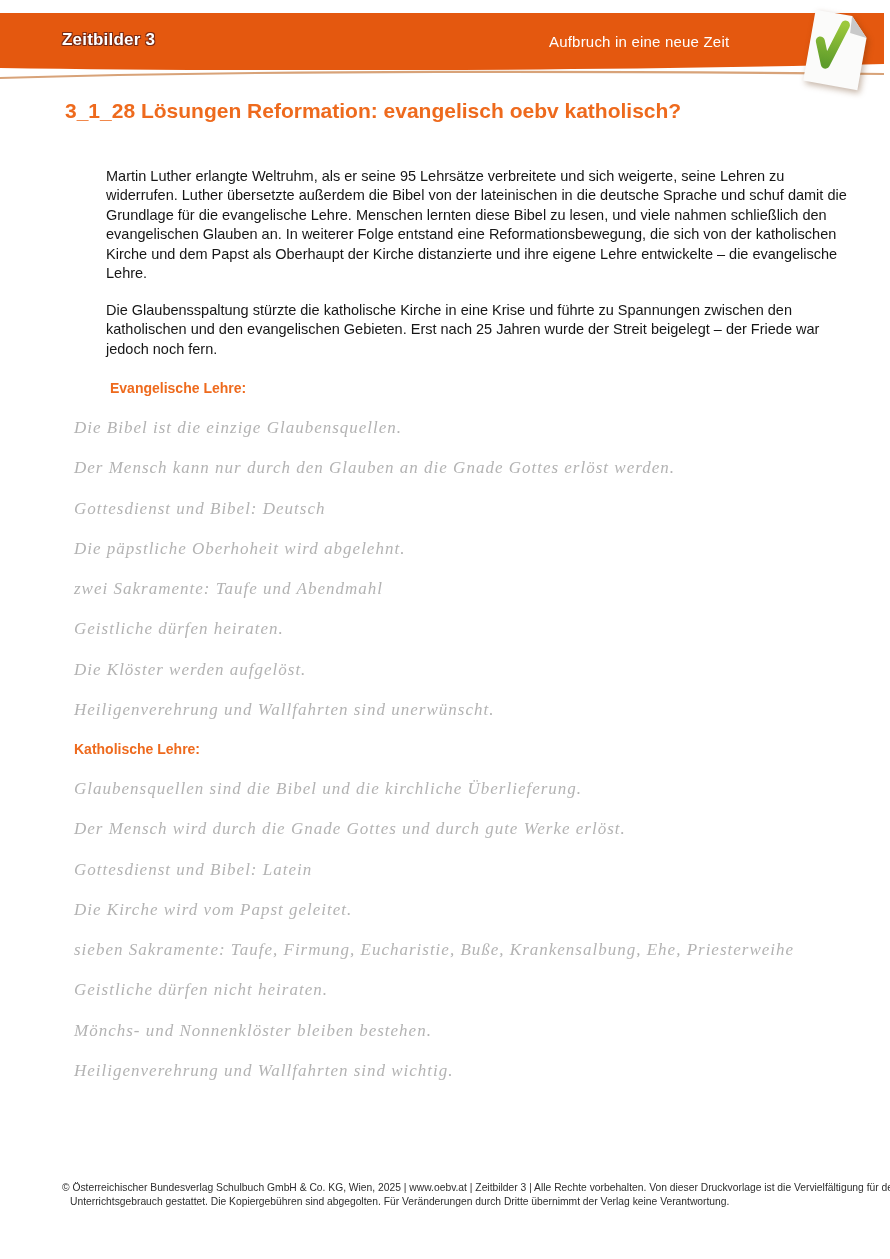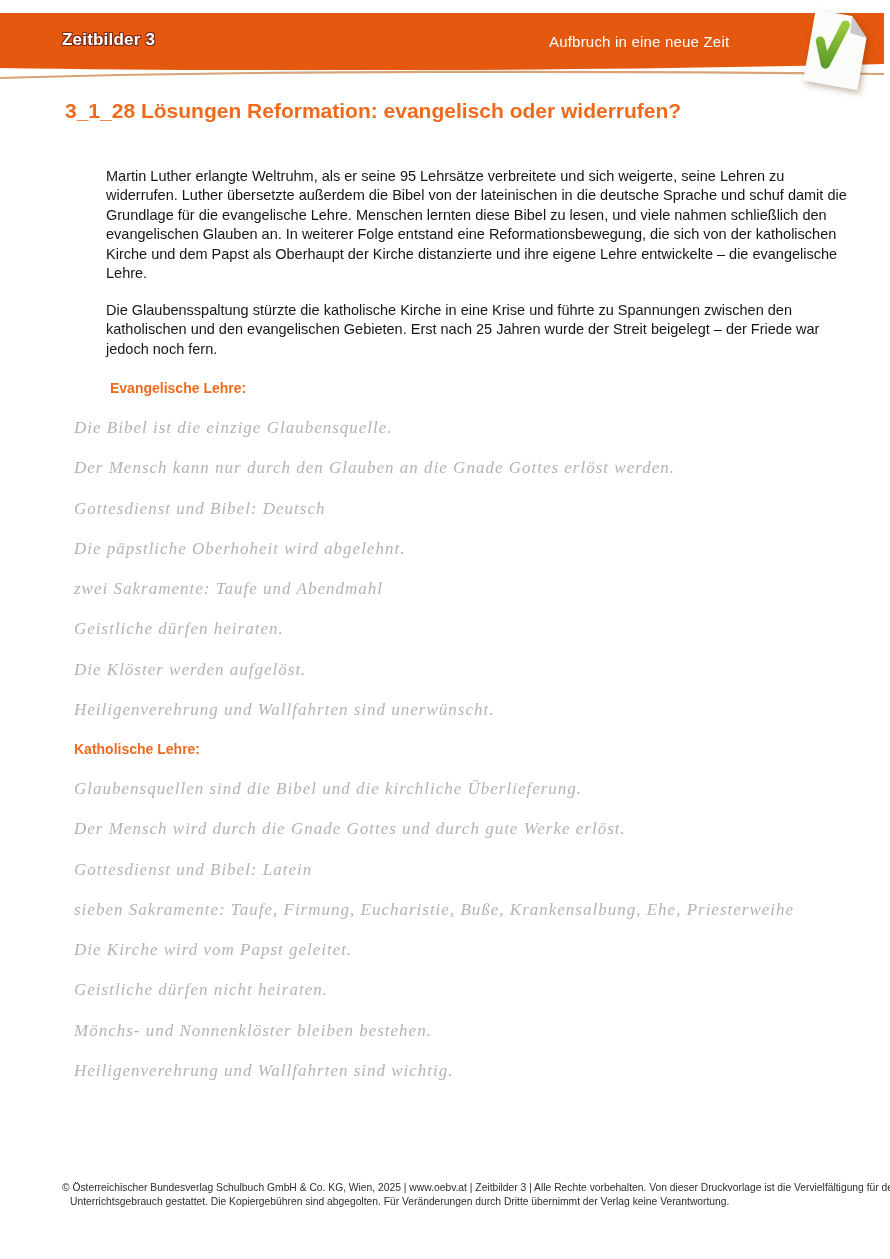--- a/index.html
+++ b/index.html
@@ -89,51 +89,51 @@
         </linearGradient>
       </defs>
       <g transform="rotate(10 43 48)">
         <polygon points="15,12 52,12 70,31 70,84 15,84" fill="#fbfbfa"></polygon>
         <polygon points="52,12 70,31 53,29" fill="#c9c9c9"></polygon>
         <path d="M25,42 L34,64 L47,22" fill="none" stroke="url(#gc)" stroke-width="9" stroke-linecap="round" stroke-linejoin="round"></path>
       </g>
     </svg>
   </div>
 
-  <div class="doc-title">3_1_28 Lösungen Reformation: evangelisch oder widerrufen?</div>
+  <div class="doc-title">3_1_28 Lösungen Reformation: evangelisch oebv katholisch?</div>
 
   <div class="para para1">Martin Luther erlangte Weltruhm, als er seine 95 Lehrsätze verbreitete und sich weigerte, seine Lehren zu
 widerrufen. Luther übersetzte außerdem die Bibel von der lateinischen in die deutsche Sprache und schuf damit die
 Grundlage für die evangelische Lehre. Menschen lernten diese Bibel zu lesen, und viele nahmen schließlich den
 evangelischen Glauben an. In weiterer Folge entstand eine Reformationsbewegung, die sich von der katholischen
 Kirche und dem Papst als Oberhaupt der Kirche distanzierte und ihre eigene Lehre entwickelte – die evangelische
 Lehre.</div>
   <div class="para para2">Die Glaubensspaltung stürzte die katholische Kirche in eine Krise und führte zu Spannungen zwischen den
 katholischen und den evangelischen Gebieten. Erst nach 25 Jahren wurde der Streit beigelegt – der Friede war
 jedoch noch fern.</div>
 
   <div class="sec-head sec-head-ev">Evangelische Lehre:</div>
   <div class="hand-list hand-ev">
-    <div class="hand-line">Die Bibel ist die einzige Glaubensquelle.</div>
+    <div class="hand-line">Die Bibel ist die einzige Glaubensquellen.</div>
     <div class="hand-line">Der Mensch kann nur durch den Glauben an die Gnade Gottes erlöst werden.</div>
     <div class="hand-line">Gottesdienst und Bibel: Deutsch</div>
     <div class="hand-line">Die päpstliche Oberhoheit wird abgelehnt.</div>
     <div class="hand-line">zwei Sakramente: Taufe und Abendmahl</div>
     <div class="hand-line">Geistliche dürfen heiraten.</div>
     <div class="hand-line">Die Klöster werden aufgelöst.</div>
     <div class="hand-line">Heiligenverehrung und Wallfahrten sind unerwünscht.</div>
   </div>
 
   <div class="sec-head sec-head-ka">Katholische Lehre:</div>
   <div class="hand-list hand-ka">
     <div class="hand-line">Glaubensquellen sind die Bibel und die kirchliche Überlieferung.</div>
     <div class="hand-line">Der Mensch wird durch die Gnade Gottes und durch gute Werke erlöst.</div>
     <div class="hand-line">Gottesdienst und Bibel: Latein</div>
+    <div class="hand-line">Die Kirche wird vom Papst geleitet.</div>
     <div class="hand-line">sieben Sakramente: Taufe, Firmung, Eucharistie, Buße, Krankensalbung, Ehe, Priesterweihe</div>
-    <div class="hand-line">Die Kirche wird vom Papst geleitet.</div>
     <div class="hand-line">Geistliche dürfen nicht heiraten.</div>
     <div class="hand-line">Mönchs- und Nonnenklöster bleiben bestehen.</div>
     <div class="hand-line">Heiligenverehrung und Wallfahrten sind wichtig.</div>
   </div>
 
   <div class="footer">
     <div class="l1">© Österreichischer Bundesverlag Schulbuch GmbH &amp; Co. KG, Wien, 2025 | www.oebv.at | Zeitbilder 3 | Alle Rechte vorbehalten. Von dieser Druckvorlage ist die Vervielfältigung für den eigenen</div>
     <div class="l2">Unterrichtsgebrauch gestattet. Die Kopiergebühren sind abgegolten. Für Veränderungen durch Dritte übernimmt der Verlag keine Verantwortung.</div>
   </div>
 

